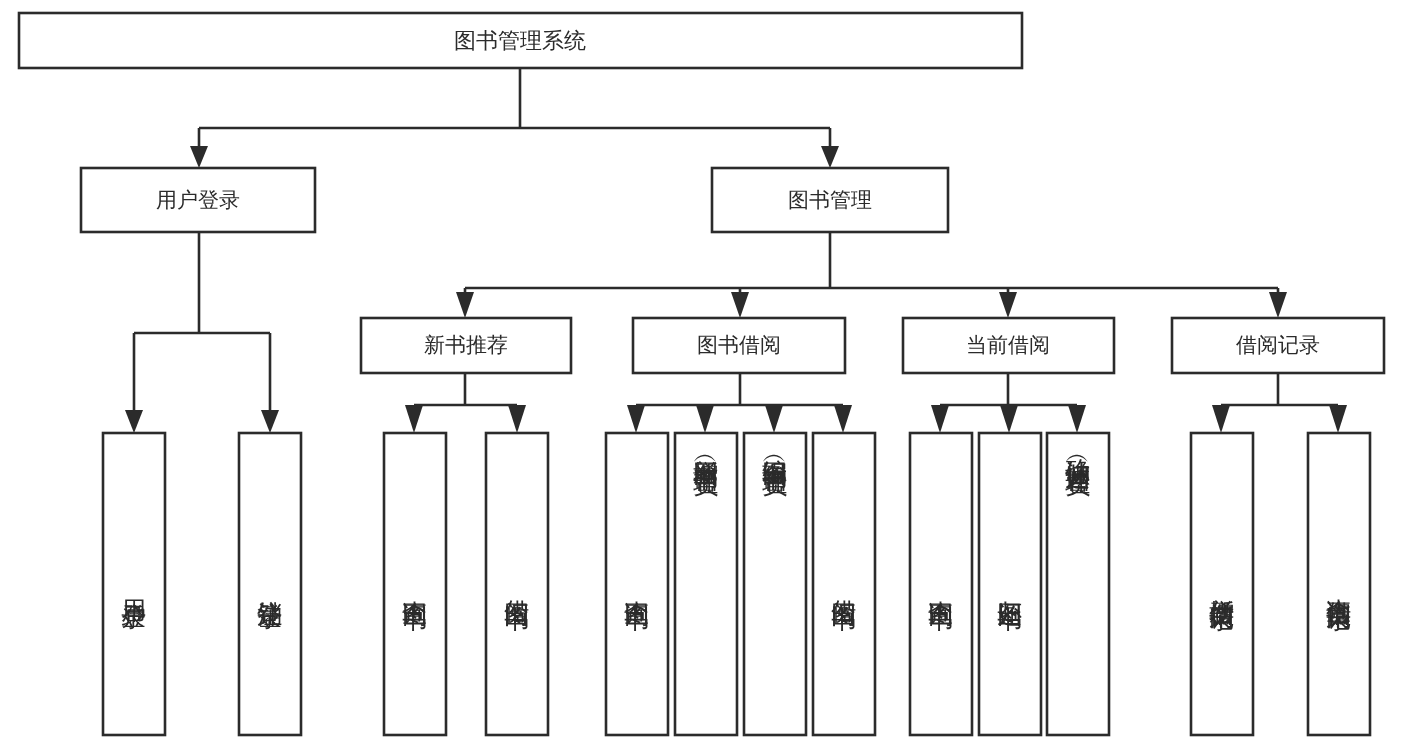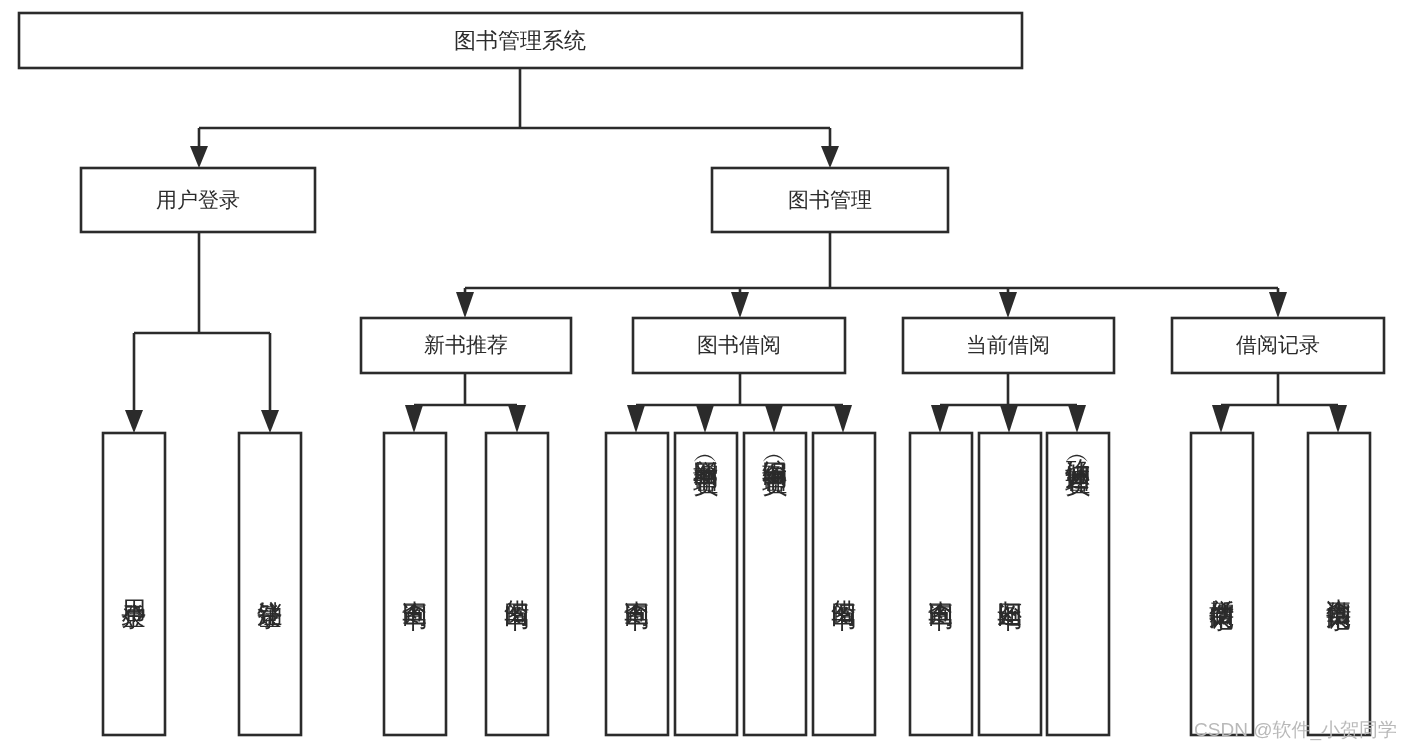--- a/index.html
+++ b/index.html
@@ -233,14 +233,13 @@
     <span class="vlabel-text" style="padding-top:6px;">确认归还（管理员）</span>
   </div>
 
   <div class="vlabel-wrap" style="left:1191px; top:433px; width:62px; height:302px;">
     <span class="vlabel-text">新增借阅记录</span>
   </div>
   <div class="vlabel-wrap" style="left:1308px; top:433px; width:62px; height:302px;">
     <span class="vlabel-text">查询借阅记录</span>
   </div>
 
-  <div class="watermark">CSDN @软件_小贺同学</div>
 </div>
 
 </body></html>

